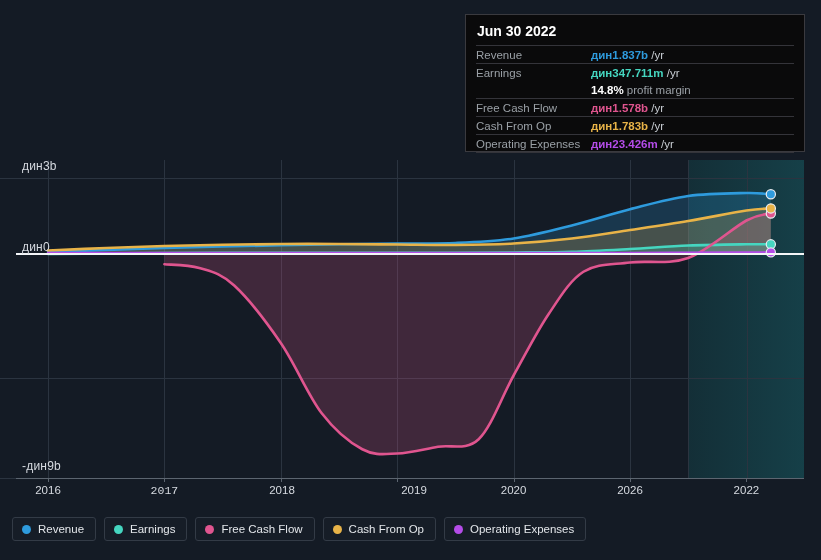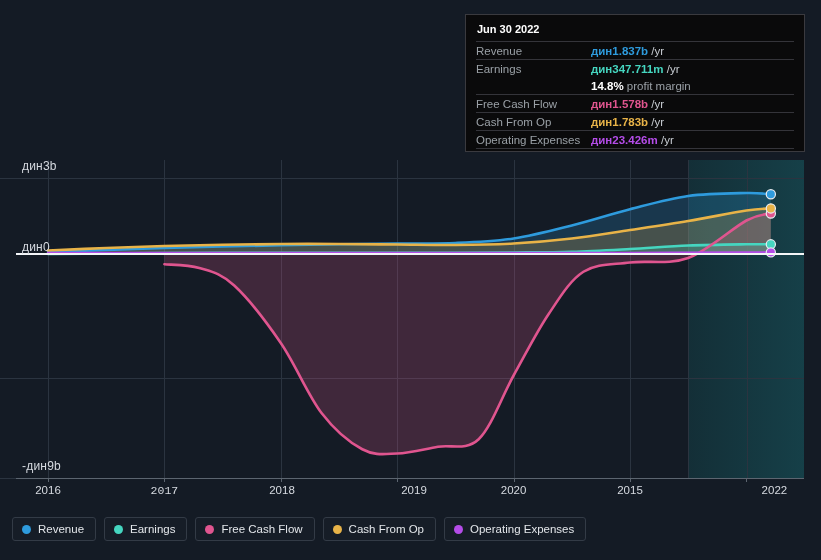--- a/index.html
+++ b/index.html
@@ -27,21 +27,21 @@
   .ylabel{position:absolute;font-size:12px;color:#d6dae0;letter-spacing:.2px;white-space:nowrap;}
 
   
   .xaxis-line{position:absolute;left:16px;top:478px;width:788px;height:1px;background:#5c6570;}
   .xtick{position:absolute;top:478px;width:1px;height:4px;background:#5c6570;}
   .xlabel{position:absolute;top:484px;font-size:11.5px;color:#d6dae0;transform:translateX(-50%);white-space:nowrap;}
 
   
   .tooltip{position:absolute;left:465px;top:14px;width:340px;height:138px;
     background:#0a0a0b;border:1px solid #3a3a3f;box-sizing:border-box;padding:7px 10px 0 10px;}
-  .tt-title{font-size:11px;font-weight:bold;color:#ffffff;padding:1px 0 6px 1px;}
+  .tt-title{font-size:14px;font-weight:bold;color:#ffffff;padding:1px 0 6px 1px;}
   .tt-row{display:flex;align-items:center;height:17px;border-top:1px solid #34343a;font-size:11.5px;}
   .tt-row.noline{border-top:none;}
   .tt-label{width:115px;color:#9aa0a6;white-space:nowrap;}
   .tt-val{white-space:nowrap;}
   .tt-cur{font-weight:bold;}
   .tt-num{font-weight:bold;}
   .tt-suffix{color:#c9ced4;font-weight:normal;}
   .tt-margin-num{color:#ffffff;font-weight:bold;}
   .tt-margin-txt{color:#9aa0a6;}
 
@@ -102,23 +102,23 @@
       <div class="xlabel" style="left: 48px;">2016</div>
       <div class="xtick" style="left: 164.4px;"></div>
       <div class="xlabel" style="left: 164.4px; font-family: Liberation Mono, monospace;">2017</div>
       <div class="xtick" style="left: 280.8px;"></div>
       <div class="xlabel" style="left: 282px;">2018</div>
       <div class="xtick" style="left: 397.2px;"></div>
       <div class="xlabel" style="left: 414px;">2019</div>
       <div class="xtick" style="left: 513.6px;"></div>
       <div class="xlabel" style="left: 513.6px;">2020</div>
       <div class="xtick" style="left: 630px;"></div>
-      <div class="xlabel" style="left: 630px;">2015</div>
+      <div class="xlabel" style="left: 630px;">2026</div>
       <div class="xtick" style="left: 746.4px;"></div>
-      <div class="xlabel" style="left: 746.4px; margin-left: 28px;">2022</div>
+      <div class="xlabel" style="left: 746.4px;">2022</div>
     </div>
 
   <div class="tooltip">
     <div class="tt-title">Jun 30 2022</div>
     <div id="tt-rows">
         <div class="tt-row">
           <span class="tt-label">Revenue</span>
           <span class="tt-val"><span class="tt-cur" style="color:#2e9bdd">дин</span><span class="tt-num" style="color:#2e9bdd">1.837b</span> <span class="tt-suffix">/yr</span></span>
         </div>
         <div class="tt-row">

